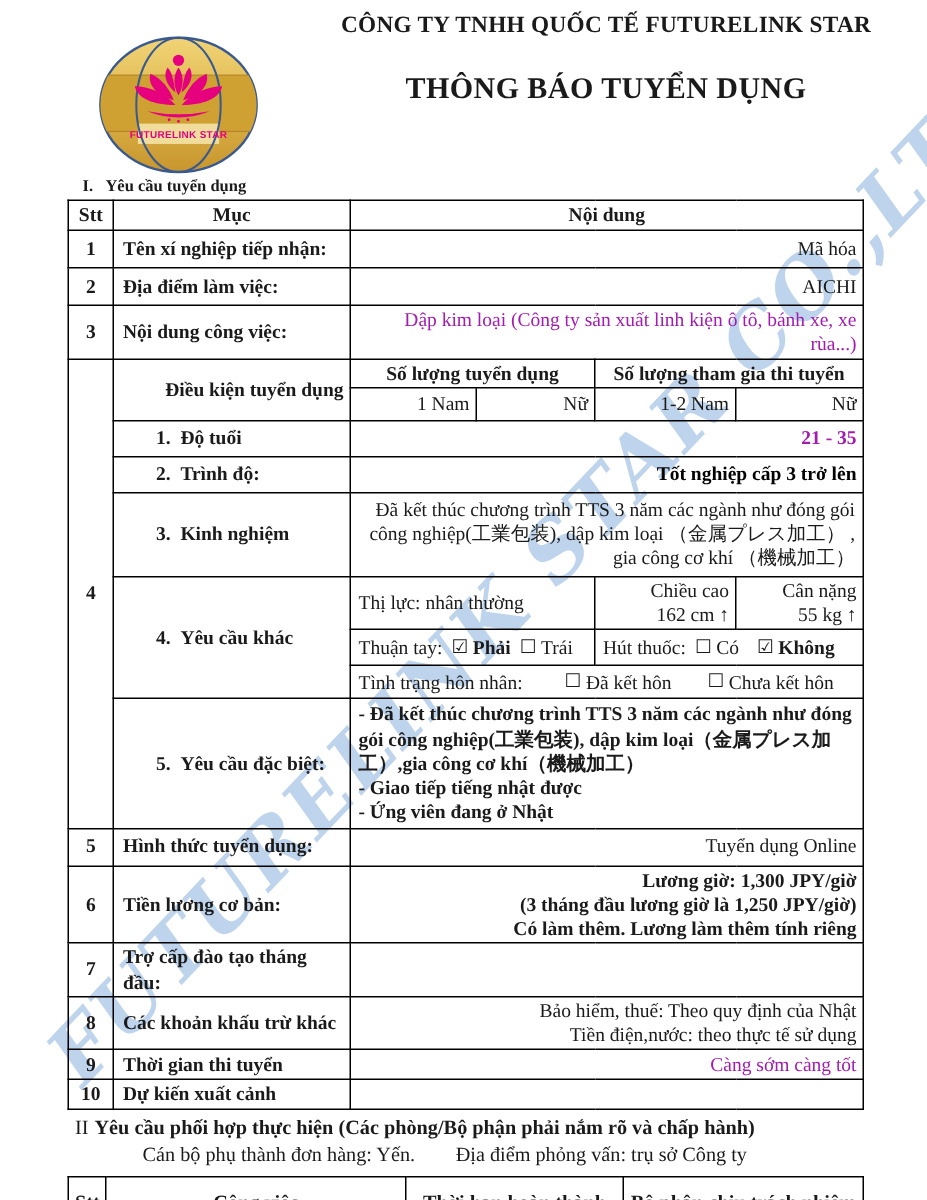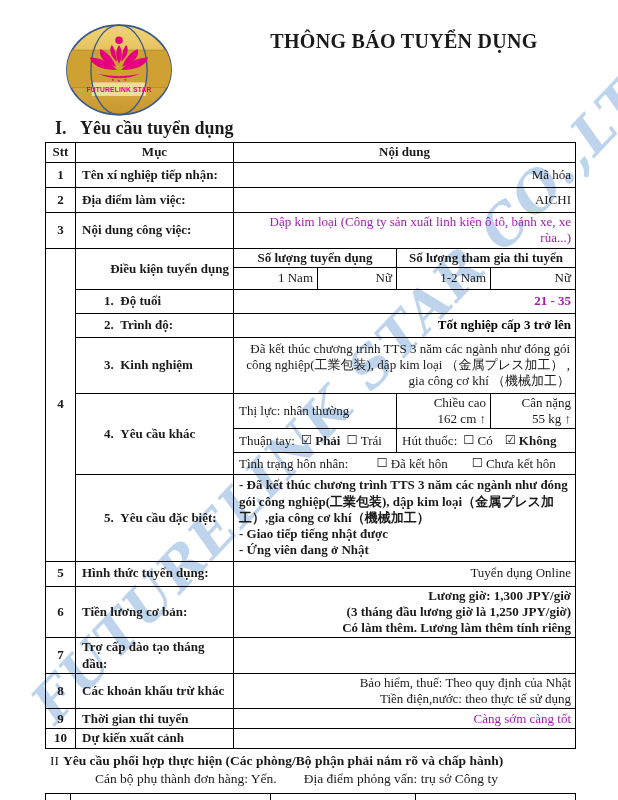--- a/index.html
+++ b/index.html
@@ -18,21 +18,21 @@
     color:#a9c6e6;opacity:.75;white-space:nowrap;pointer-events:none;
   }
   
   .hdr{position:relative;height:114px;}
   .logo{position:absolute;left:64px;top:22px;width:110px;height:100px;}
   .hdr-text{margin-left:218px;width:372px;text-align:center;padding-top:8px;}
   .company{font-weight:bold;font-size:15.5px;letter-spacing:.2px;}
   .divider{font-size:9px;letter-spacing:1px;margin-top:-1px;color:#222;}
   .doc-title{font-weight:bold;font-size:20px;margin-top:22px;letter-spacing:.3px;}
   
-  .sec1{margin:4px 0 3px 55px;font-weight:bold;font-size:18px;}
+  .sec1{margin:4px 0 3px 55px;font-weight:bold;font-size:11px;}
   .sec2{margin:4px 0 1px 50px;font-size:13.5px;}
   .sec2 .num{font-weight:normal;margin-right:4px;}
   .sec2 .txt{font-weight:bold;}
   .officer-line{margin:2px 0 4px 95px;font-size:13.5px;}
   .officer-line .venue{margin-left:27px;}
   
   table{border-collapse:collapse;table-layout:fixed;margin-left:45px;}
   td{border:1px solid #000;font-size:13px;line-height:1.25;vertical-align:middle;
      padding:1px 4px;overflow:hidden;}
   .t1{width:530px;}
@@ -84,20 +84,21 @@
         <path d="M24 34 C26 42 36 46 50 46 C43 38 33 34 24 34 Z"></path>
         <path d="M80 34 C78 42 68 46 54 46 C61 38 71 34 80 34 Z"></path>
         <path d="M32 50 Q52 58 72 50 Q52 54 32 50 Z"></path>
         <circle cx="46" cy="55.5" r="0.9"></circle>
           <circle cx="52" cy="56.5" r="0.9"></circle>
           <circle cx="58" cy="55.5" r="0.9"></circle>
       </g>
       <text x="52" y="67.5" text-anchor="middle" font-family="Liberation Sans, sans-serif" font-size="6.4" font-weight="bold" fill="#e6007d" letter-spacing="0.2">FUTURELINK STAR</text>
     </svg>
     <div class="hdr-text">
+      <div class="company">CÔNG TY TNHH QUỐC TẾ FUTURELINK STAR</div>
       <div class="doc-title">THÔNG BÁO TUYỂN DỤNG</div>
     </div>
   </div>
 
   <div class="sec1">I.&nbsp;&nbsp;&nbsp;Yêu cầu tuyển dụng</div>
 
   <table class="t1">
     <colgroup>
       <col style="width:30px">
         <col style="width:158px">

